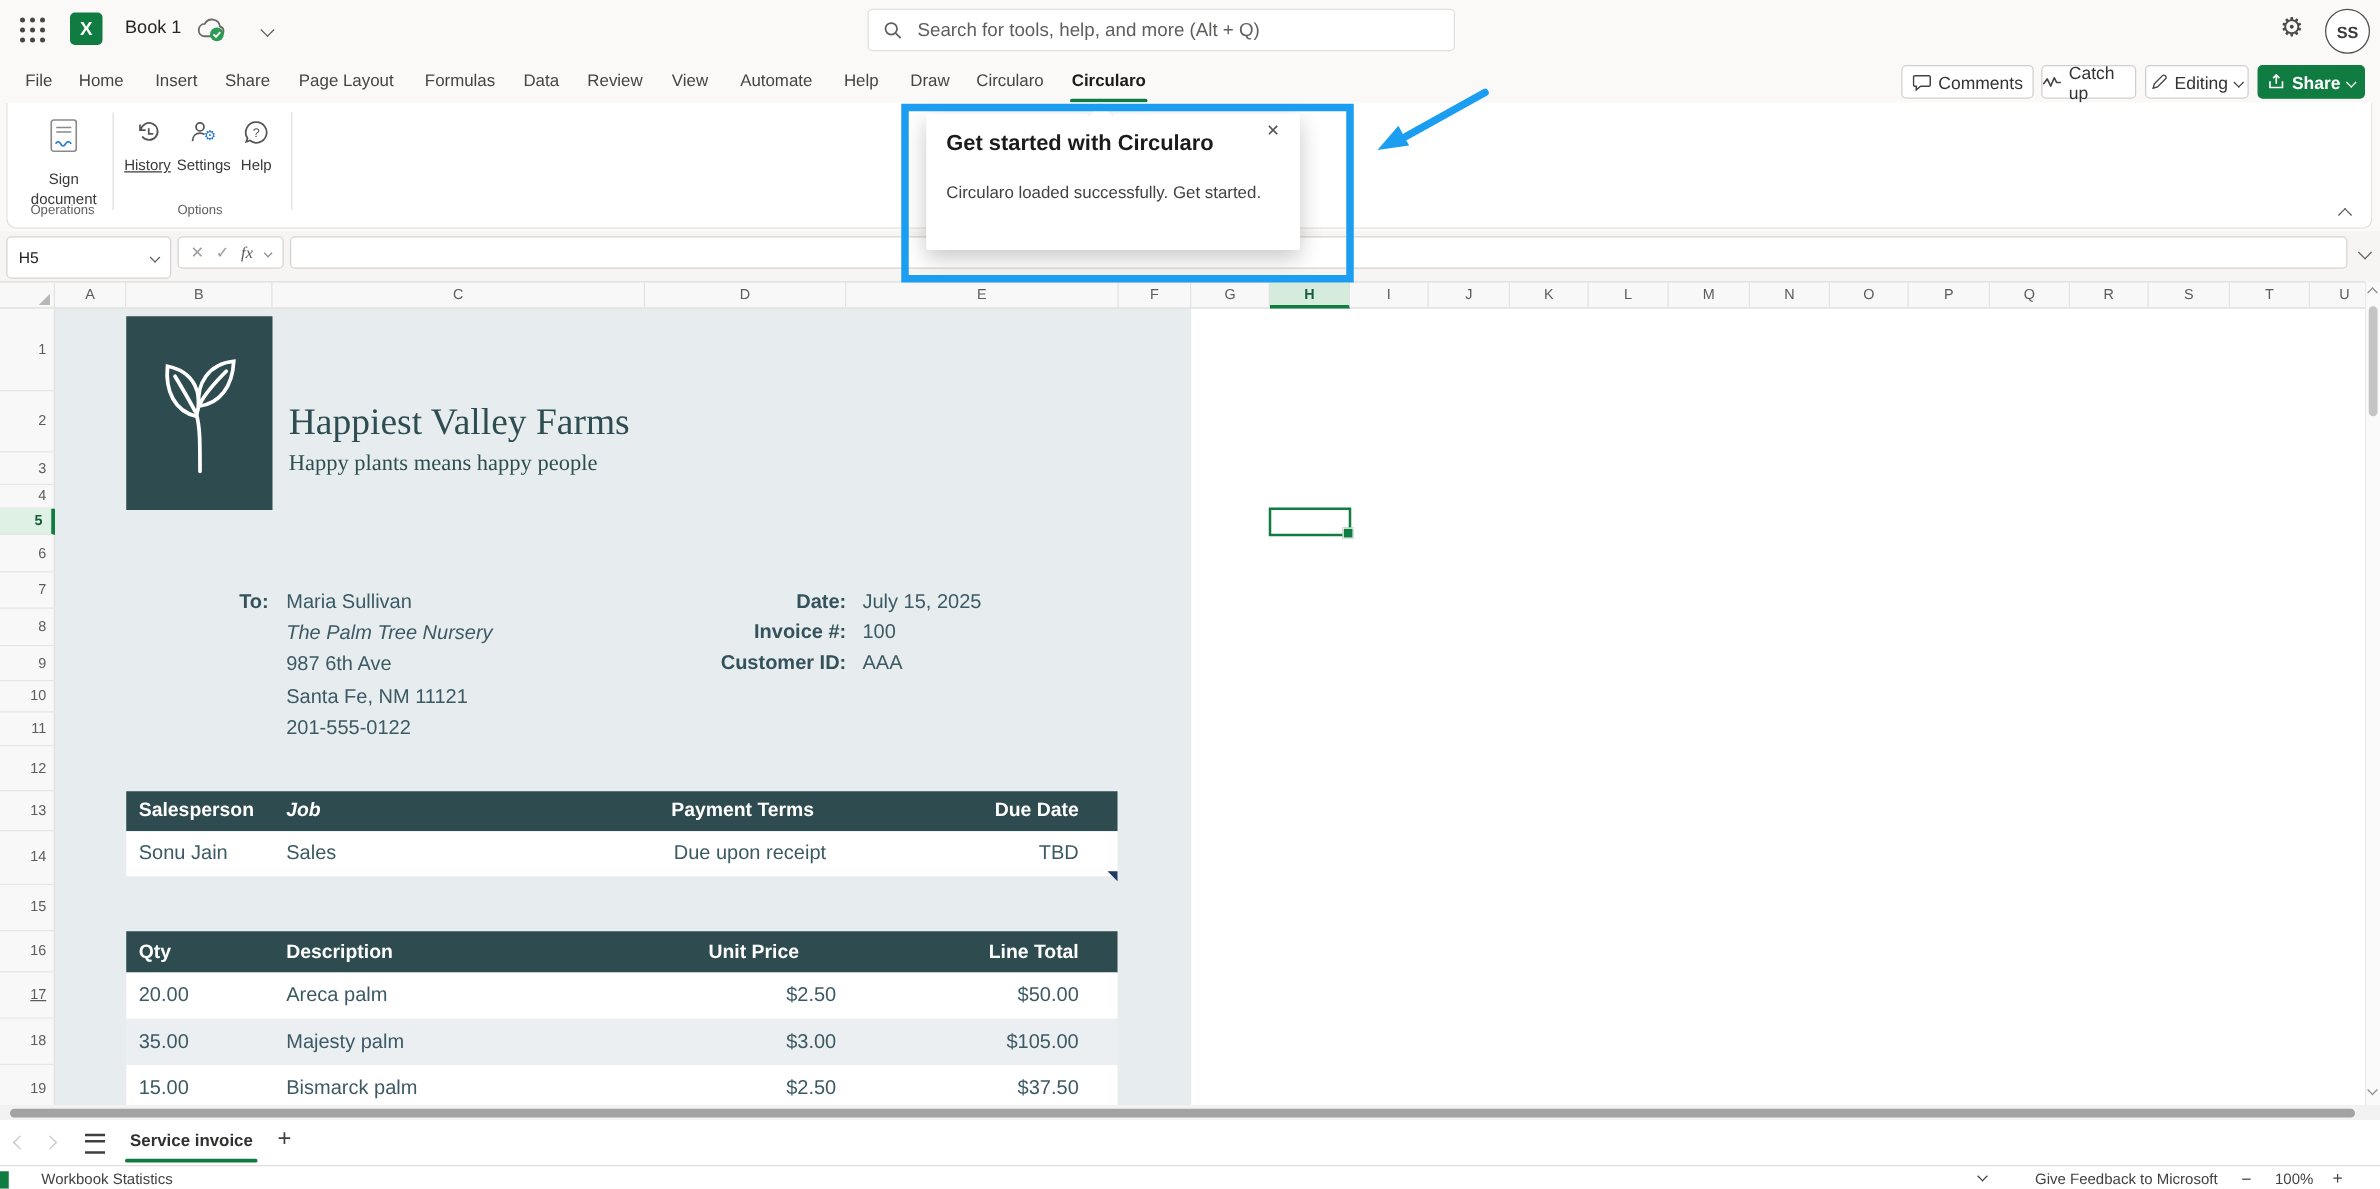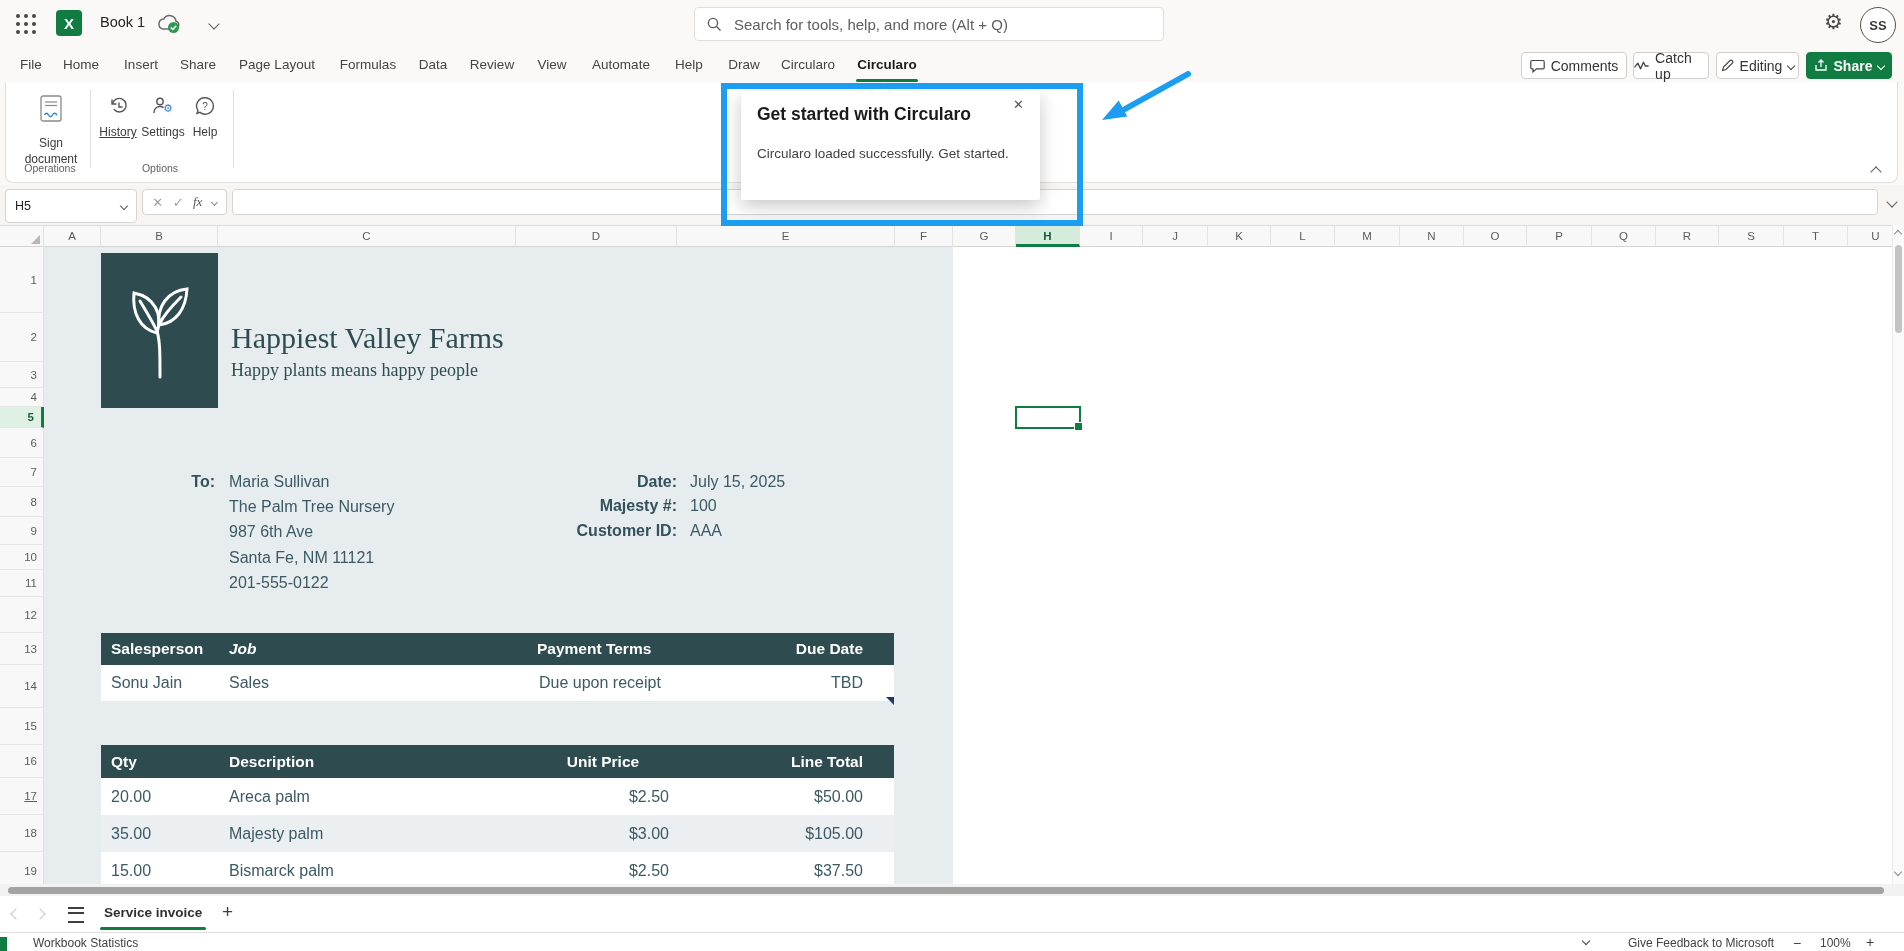--- a/index.html
+++ b/index.html
@@ -256,28 +256,28 @@
         <path d="M12 16 C18 26 24 36 28 44"></path>
         <path d="M31 40 C48 38 58 24 59 4 C39 6 29 22 31 40 Z"></path>
         <path d="M53 12 C45 20 36 30 32 38"></path>
       </svg>
     </div>
     <div class="abs serif" style="left:231px;top:74px;font-size:30px;color:#2E4D52;white-space:nowrap;">Happiest Valley Farms</div>
     <div class="abs serif" style="left:231px;top:113px;font-size:18px;color:#2E4D52;white-space:nowrap;">Happy plants means happy people</div>
 
     <div class="abs inv-text inv-label" style="left:150px;top:226px;width:65px;text-align:right;">To:</div>
     <div class="abs inv-text" style="left:229px;top:226px;">Maria Sullivan</div>
-    <div class="abs inv-text" style="left:229px;top:251px;">The Palm Tree Nursery</div>
+    <div class="abs inv-text" style="left:229px;top:251px;font-style:italic;">The Palm Tree Nursery</div>
     <div class="abs inv-text" style="left:229px;top:276px;">987 6th Ave</div>
     <div class="abs inv-text" style="left:229px;top:302px;">Santa Fe, NM 11121</div>
     <div class="abs inv-text" style="left:229px;top:327px;">201-555-0122</div>
 
     <div class="abs inv-text inv-label" style="left:500px;top:226px;width:177px;text-align:right;">Date:</div>
     <div class="abs inv-text" style="left:690px;top:226px;">July 15, 2025</div>
-    <div class="abs inv-text inv-label" style="left:500px;top:250px;width:177px;text-align:right;">Majesty #:</div>
+    <div class="abs inv-text inv-label" style="left:500px;top:250px;width:177px;text-align:right;">Invoice #:</div>
     <div class="abs inv-text" style="left:690px;top:250px;">100</div>
     <div class="abs inv-text inv-label" style="left:500px;top:275px;width:177px;text-align:right;">Customer ID:</div>
     <div class="abs inv-text" style="left:690px;top:275px;">AAA</div>
 
     <div class="abs tblhead" style="left:101px;top:386px;width:793px;height:32px;">
       <span class="abs" style="left:10px;top:7px;">Salesperson</span>
       <span class="abs" style="left:128px;top:7px;font-style:italic;">Job</span>
       <span class="abs" style="left:436px;top:7px;">Payment Terms</span>
       <span class="abs" style="left:599px;top:7px;width:163px;text-align:right;">Due Date</span>
     </div>

